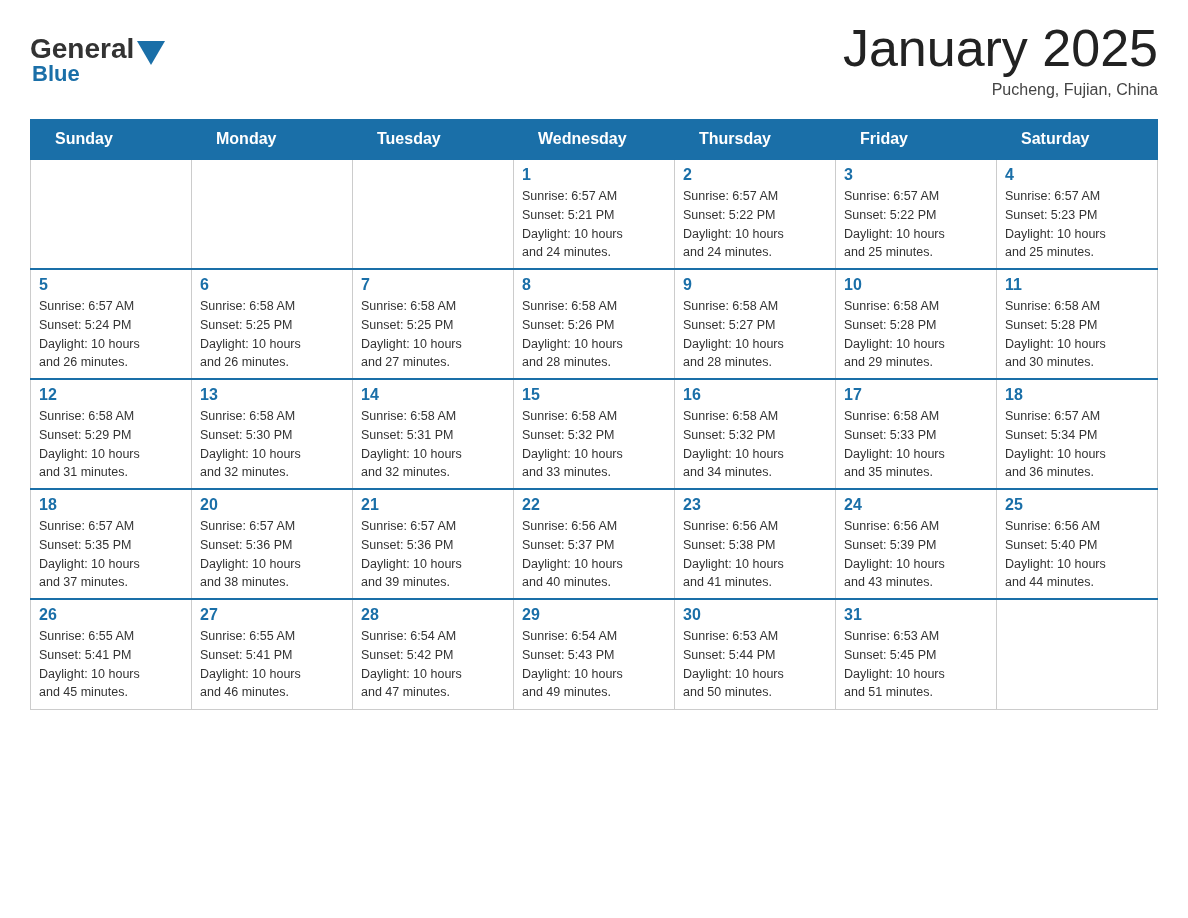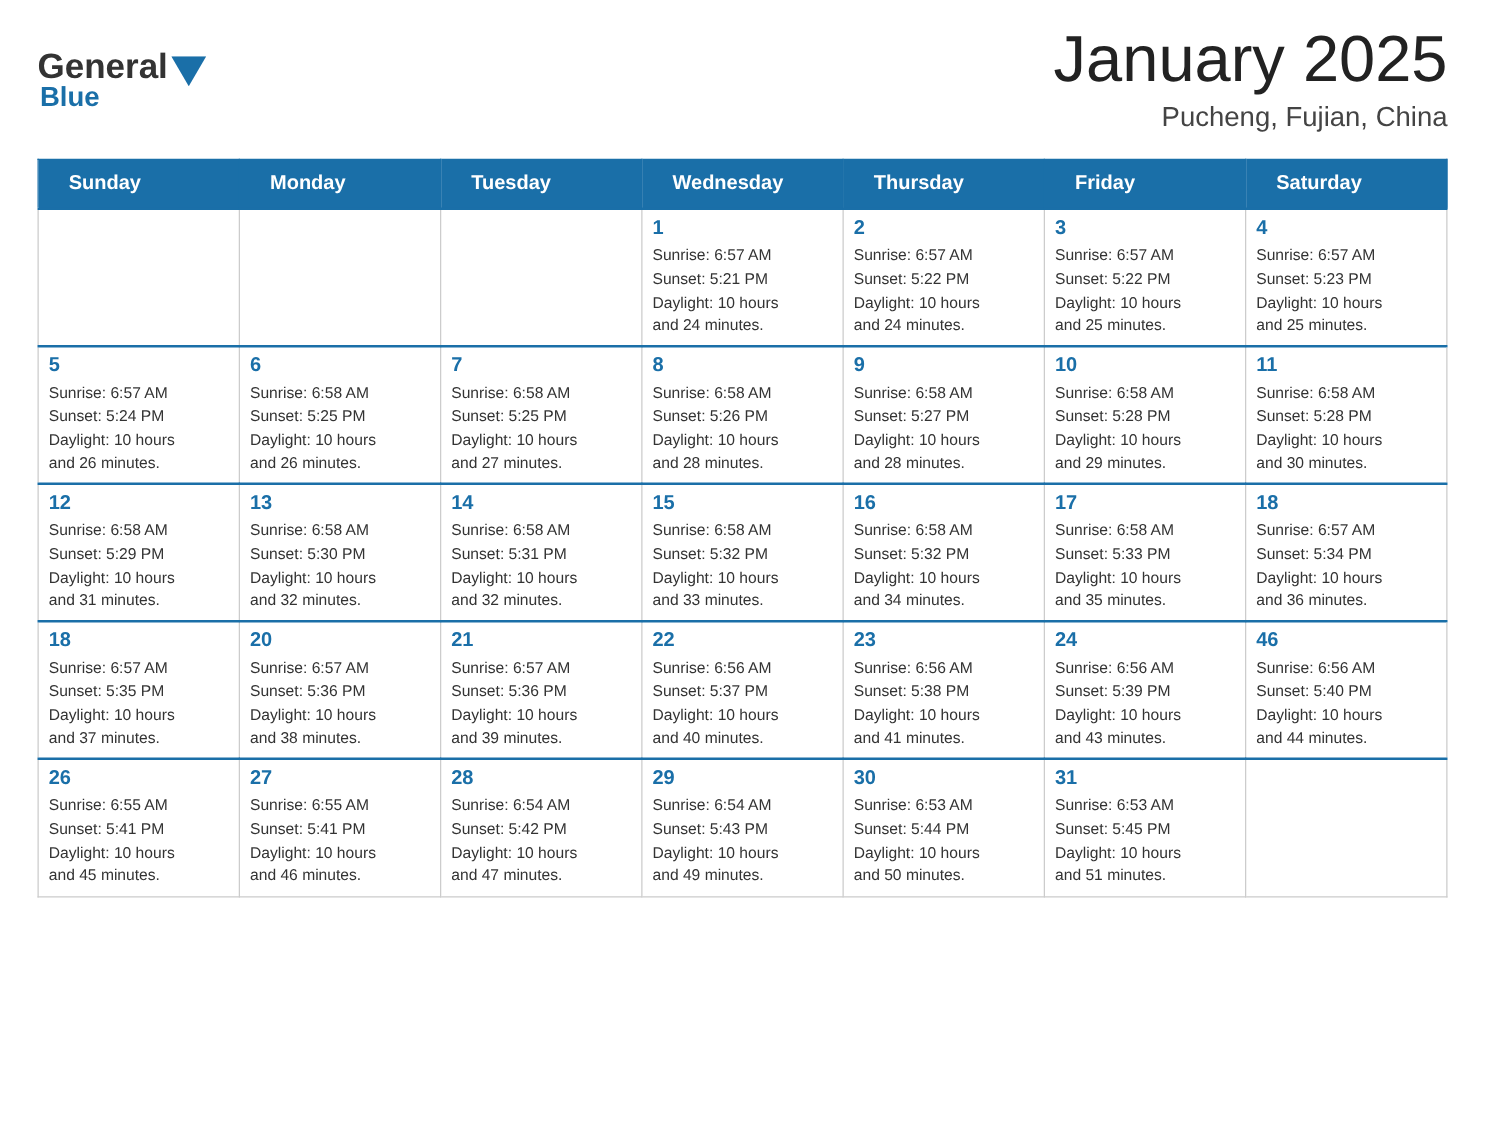--- a/index.html
+++ b/index.html
@@ -39,21 +39,21 @@
     .title-block {
       text-align: right;
     }
     .calendar-title {
       font-size: 52px;
       font-weight: normal;
       color: #222;
       line-height: 1.1;
     }
     .calendar-subtitle {
-      font-size: 22px;
+      font-size: 16px;
       color: #444;
       margin-top: 4px;
     }
     table {
       width: 100%;
       border-collapse: collapse;
       table-layout: fixed;
     }
     thead tr {
       background-color: #1a6fa8;
@@ -233,21 +233,21 @@
         </td>
         <td>
           <span class="day-number">23</span>
           <div class="day-info">Sunrise: 6:56 AM<br>Sunset: 5:38 PM<br>Daylight: 10 hours<br>and 41 minutes.</div>
         </td>
         <td>
           <span class="day-number">24</span>
           <div class="day-info">Sunrise: 6:56 AM<br>Sunset: 5:39 PM<br>Daylight: 10 hours<br>and 43 minutes.</div>
         </td>
         <td>
-          <span class="day-number">46</span>
+          <span class="day-number">25</span>
           <div class="day-info">Sunrise: 6:56 AM<br>Sunset: 5:40 PM<br>Daylight: 10 hours<br>and 44 minutes.</div>
         </td>
       </tr>
       <tr>
         <td>
           <span class="day-number">26</span>
           <div class="day-info">Sunrise: 6:55 AM<br>Sunset: 5:41 PM<br>Daylight: 10 hours<br>and 45 minutes.</div>
         </td>
         <td>
           <span class="day-number">27</span>

